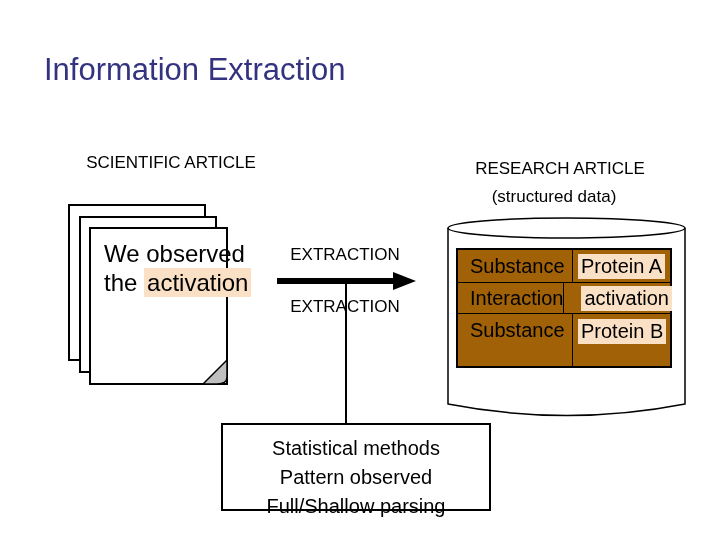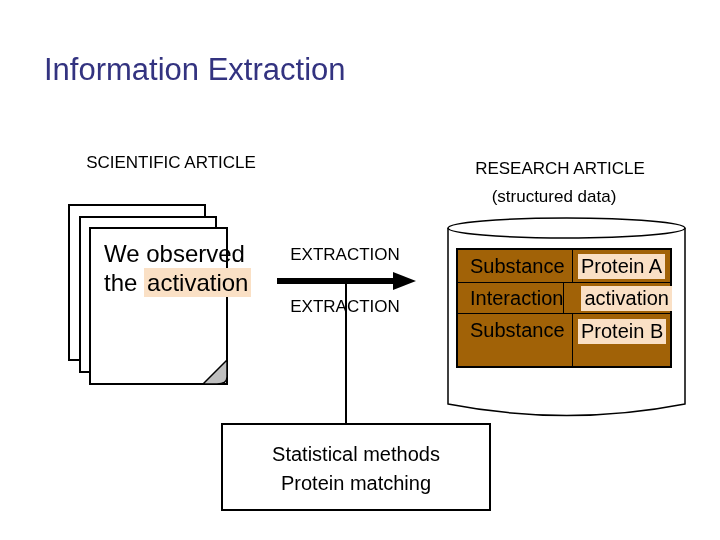--- a/index.html
+++ b/index.html
@@ -92,21 +92,21 @@
 
   
   #methods-box {
     left: 221px; top: 423px;
     width: 270px; height: 88px;
     border: 2px solid #000;
     box-sizing: border-box;
     text-align: center;
     font-size: 20px;
     line-height: 29px;
-    padding-top: 15px;
+    padding-top: 9px;
     background: #fff;
   }
 </style>
 </head>
 <body>
 
 <div id="slide">
 
   <div id="title" class="abs">Information Extraction</div>
 
@@ -156,16 +156,17 @@
     <div id="db-row-2" class="db-row">
       <div class="db-cell-field">Substance</div>
       <div class="db-cell-value">
           <span class="hl">Protein B</span>
         </div>
     </div>
   </div>
 
   <div id="methods-box" class="abs">
     <div>Statistical methods</div>
-    <div>Protein matching</div>
+    <div>Pattern observed</div>
+    <div>Full/Shallow parsing</div>
   </div>
 
 </div>
 
 </body></html>

